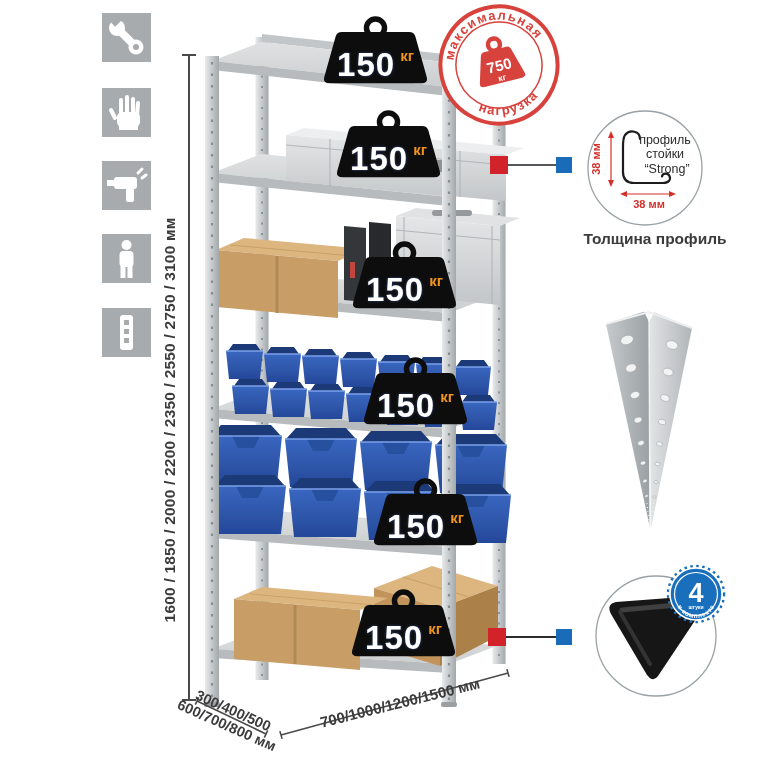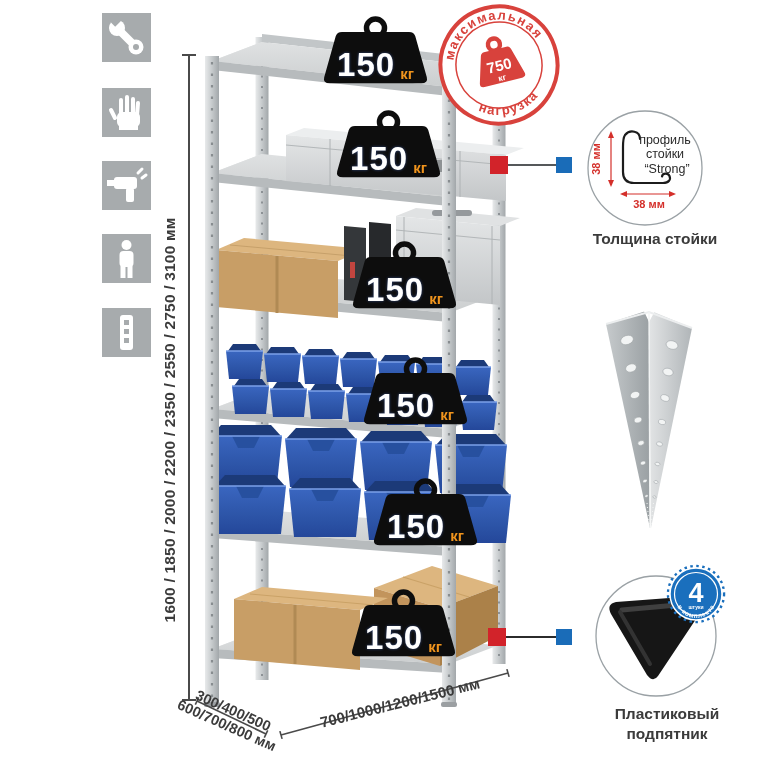--- a/index.html
+++ b/index.html
@@ -16,21 +16,21 @@
   .vline{position:absolute;left:188px;top:55px;width:2px;height:645px;background:#4a4a4a;}
   .vcap{position:absolute;left:182px;width:14px;height:2px;background:#4a4a4a;}
   .vtext{position:absolute;left:-110px;top:411px;width:560px;text-align:center;
          transform:rotate(-90deg);font-size:15.5px;font-weight:bold;color:#3b3b3b;
          letter-spacing:0.2px;white-space:nowrap;}
 
   
   .wbadge{position:absolute;width:145px;height:76px;}
   .wbadge svg{position:absolute;left:0;top:0;}
   .wtext{position:absolute;left:0;right:0;top:33px;display:flex;justify-content:center;
-         align-items:flex-end;color:#fff;font-weight:bold;line-height:1;}
+         align-items:flex-start;color:#fff;font-weight:bold;line-height:1;}
   .wtext .val{font-size:33px;letter-spacing:1px;text-shadow:0 0 3px rgba(90,140,255,.45);}
   .wtext .unit{font-size:15px;margin-left:5px;color:#f0941d;}
 
   
   .sq-red{position:absolute;width:18px;height:18px;background:#d2232a;}
   .sq-blue{position:absolute;width:16px;height:16px;background:#1a6cb8;}
   .cline{position:absolute;height:2px;background:#55585a;}
 
   
   .caption{position:absolute;width:170px;text-align:center;font-size:15.5px;font-weight:bold;
@@ -459,21 +459,21 @@
       <line x1="42" y1="88" x2="88" y2="88"></line>
       <polygon points="37,88 44,85 44,91" fill="#d42f2a" stroke="none"></polygon>
       <polygon points="93,88 86,85 86,91" fill="#d42f2a" stroke="none"></polygon>
     </g>
     <text x="66" y="102" text-anchor="middle" font-size="11" font-weight="bold" fill="#d42f2a">38 мм</text>
     <text x="82" y="38" text-anchor="middle" font-size="12.5" fill="#2b2b2b">профиль</text>
     <text x="82" y="52" text-anchor="middle" font-size="12.5" fill="#2b2b2b">стойки</text>
     <text x="84" y="67" text-anchor="middle" font-size="12.5" fill="#2b2b2b">“Strong”</text>
   </svg>
   <div class="caption" style="left:570px;top:229px">
-    <span>Толщина стойки</span>
+    <span>Толщина профиль</span>
   </div>
 
   <svg class="abs" style="left:588px;top:298px" width="130" height="240" viewBox="0 0 130 240">
     <defs>
       <linearGradient id="wl" x1="0" y1="0" x2="1" y2="0">
         <stop offset="0" stop-color="#c6cacc"></stop>
           <stop offset="1" stop-color="#9aa0a3"></stop>
       </linearGradient>
       <linearGradient id="wr" x1="0" y1="0" x2="1" y2="0">
         <stop offset="0" stop-color="#e2e4e5"></stop>
@@ -521,24 +521,20 @@
       </defs>
     <circle cx="31" cy="31" r="28" fill="none" stroke="#1a6fbd" stroke-width="2.5" stroke-dasharray="2.5 3.5"></circle>
     <circle cx="31" cy="31" r="26" fill="#1a6fbd" stroke="#fff" stroke-width="1.5"></circle>
     <circle cx="31" cy="31" r="21.5" fill="none" stroke="#fff" stroke-width="1.2"></circle>
     <text x="31" y="39" text-anchor="middle" font-size="27" font-weight="bold" fill="#fff">4</text>
     <text x="31" y="46" text-anchor="middle" font-size="5" font-weight="bold" fill="#fff">штуки</text>
     <text font-size="6.5" font-weight="bold" fill="#fff" letter-spacing="0.6">
       <textPath href="#arcQty" startOffset="50%" text-anchor="middle">в комплекте</textPath>
     </text>
   </svg>
-  <div class="caption" style="left:582px;top:704px">
-    <span>Пластиковый</span>
-    <span>подпятник</span>
-  </div>
 
   <div class="dim-width">700/1000/1200/1500 мм</div>
   <div class="dim-depth">
     <span>300/400/500</span>
     <span>600/700/800 мм</span>
   </div>
 
 </div>
 
 </body></html>

